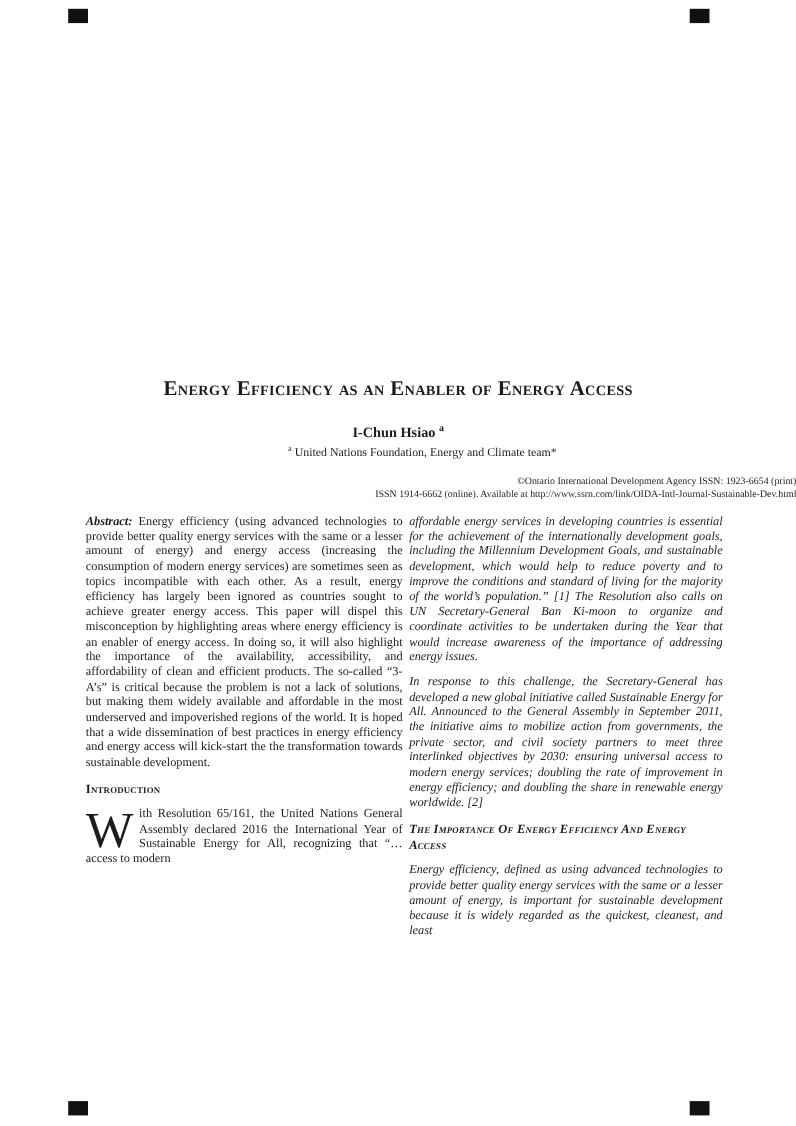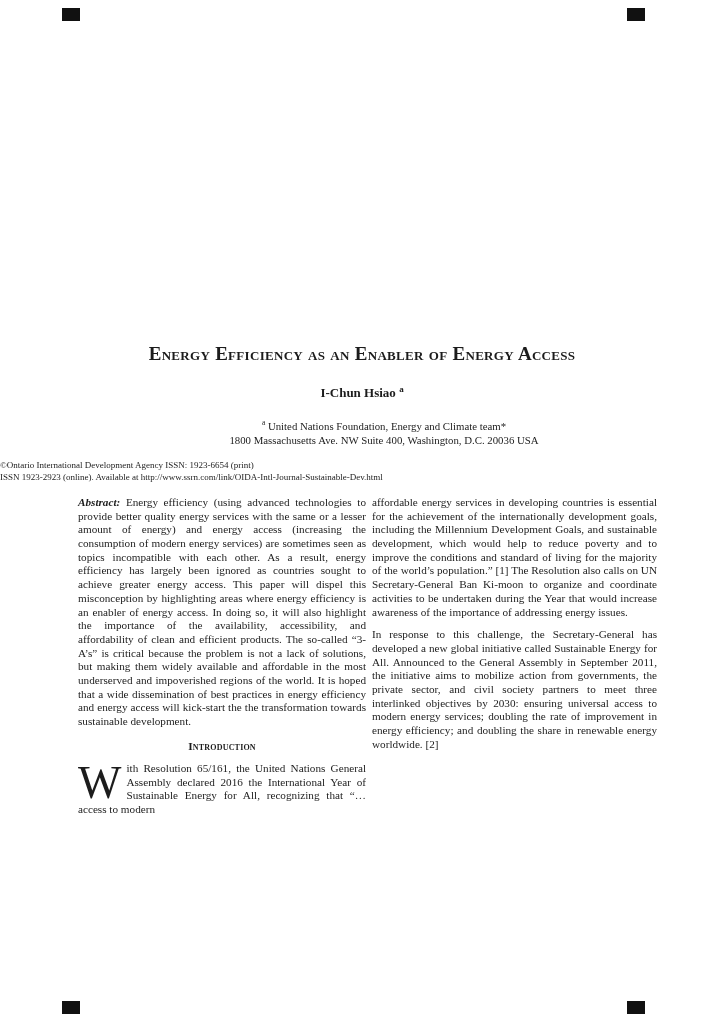--- a/index.html
+++ b/index.html
@@ -36,58 +36,58 @@
   .title .tline { display: block; }
 
   .author-block {
     margin-top: 16px;
     text-align: center;
     line-height: 14px;
   }
   .author-name {
     font-size: 13px;
     font-weight: bold;
-    margin-bottom: 16px;
+    margin-bottom: 1px;
   }
   .author-name sup { font-size: 9px; }
   .aff-line { font-size: 10.8px; padding-left: 44px; }
   .aff-line sup { font-size: 7.5px; }
 
   .imprint {
     margin-top: 12px;
-    text-align: left;
+    text-align: right;
     font-size: 9px;
     line-height: 12.5px;
   }
 
   .columns {
     display: flex;
     margin: 12px 59px 0 78px;
     gap: 6px;
   }
   .col-left  { width: 288px; }
-  .col-right { width: 285px; }
+  .col-right { width: 285px; font-style: italic; }
 
   .body-par {
     font-size: 11.2px;
     line-height: 13.7px;
     text-align: justify;
     margin: 0 0 9px 0;
   }
   .lbl { font-weight: bold; font-style: italic; }
 
   .sec-heading {
     font-size: 11.4px;
     line-height: 15px;
     font-weight: bold;
     font-variant: small-caps;
     letter-spacing: 0.2px;
     margin: 10px 0 8px 0;
   }
-  .centered { text-align: center; }
+  .centered { }
 
   .dropcap {
     float: left;
     font-size: 46px;
     line-height: 37px;
     padding: 2px 5px 0 0;
   }
 </style>
 </head>
 <body>
@@ -105,41 +105,42 @@
 
   <div class="author-block">
     <div class="author-name">
       <span>I-Chun Hsiao</span>
       <sup>a</sup>
     </div>
     <div class="aff-line">
       <sup>a</sup>
       <span>United Nations Foundation, Energy and Climate team*</span>
     </div>
-    <div class="aff-line">1800 Massachusetts Ave. NW Suite 400, Washington, D.C. 20036 USA</div>
   </div>
 
   <div class="imprint">
     <div>©Ontario International Development Agency ISSN: 1923-6654 (print)</div>
-    <div>ISSN 1923-2923 (online). Available at http://www.ssrn.com/link/OIDA-Intl-Journal-Sustainable-Dev.html</div>
+    <div>ISSN 1914-6662 (online). Available at http://www.ssrn.com/link/OIDA-Intl-Journal-Sustainable-Dev.html</div>
   </div>
 
   <div class="columns">
 
     <div class="col-left">
       <p class="body-par">
         <span class="lbl">Abstract:</span>
         <span>Energy efficiency (using advanced technologies to provide better quality energy services with the same or a lesser amount of energy) and energy access (increasing the consumption of modern energy services) are sometimes seen as topics incompatible with each other. As a result, energy efficiency has largely been ignored as countries sought to achieve greater energy access. This paper will dispel this misconception by highlighting areas where energy efficiency is an enabler of energy access. In doing so, it will also highlight the importance of the availability, accessibility, and affordability of clean and efficient products. The so-called “3-A’s” is critical because the problem is not a lack of solutions, but making them widely available and affordable in the most underserved and impoverished regions of the world. It is hoped that a wide dissemination of best practices in energy efficiency and energy access will kick-start the the transformation towards sustainable development.</span>
       </p>
       <h2 class="sec-heading centered">Introduction</h2>
       <p class="body-par">
         <span class="dropcap">W</span><span>ith Resolution 65/161, the United Nations General Assembly declared 2016 the International Year of Sustainable Energy for All, recognizing that “… access to modern</span>
       </p>
     </div>
 
     <div class="col-right">
       <p class="body-par">affordable energy services in developing countries is essential for the achievement of the internationally development goals, including the Millennium Development Goals, and sustainable development, which would help to reduce poverty and to improve the conditions and standard of living for the majority of the world’s population.” [1] The Resolution also calls on UN Secretary-General Ban Ki-moon to organize and coordinate activities to be undertaken during the Year that would increase awareness of the importance of addressing energy issues.</p>
       <p class="body-par">In response to this challenge, the Secretary-General has developed a new global initiative called Sustainable Energy for All. Announced to the General Assembly in September 2011, the initiative aims to mobilize action from governments, the private sector, and civil society partners to meet three interlinked objectives by 2030: ensuring universal access to modern energy services; doubling the rate of improvement in energy efficiency; and doubling the share in renewable energy worldwide. [2]</p>
+      <h2 class="sec-heading">The Importance Of Energy Efficiency And Energy Access</h2>
+      <p class="body-par">Energy efficiency, defined as using advanced technologies to provide better quality energy services with the same or a lesser amount of energy, is important for sustainable development because it is widely regarded as the quickest, cleanest, and least</p>
     </div>
 
   </div>
 
 </div>
 
 </body></html>

